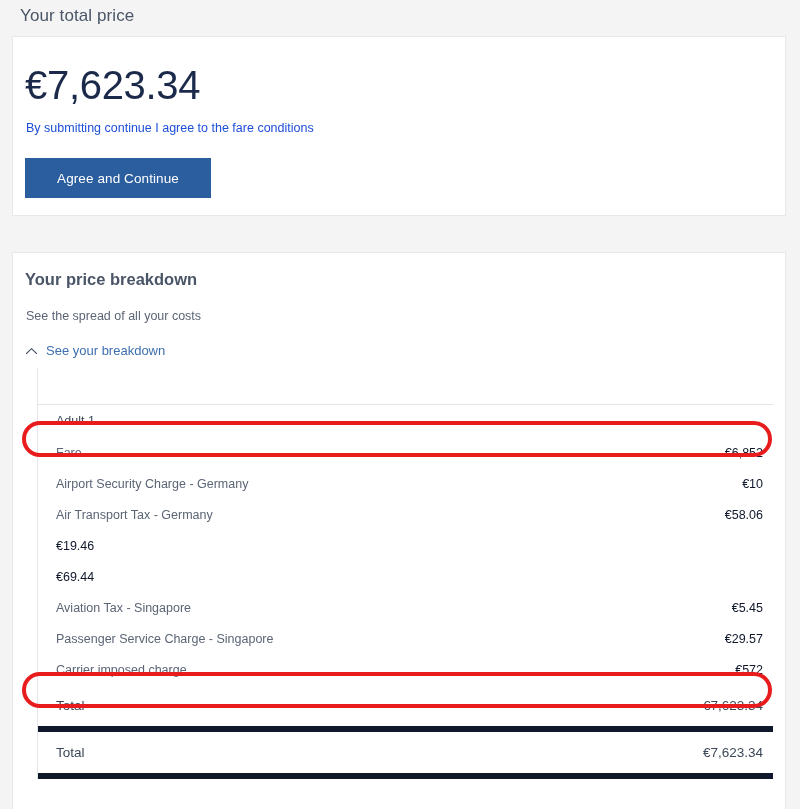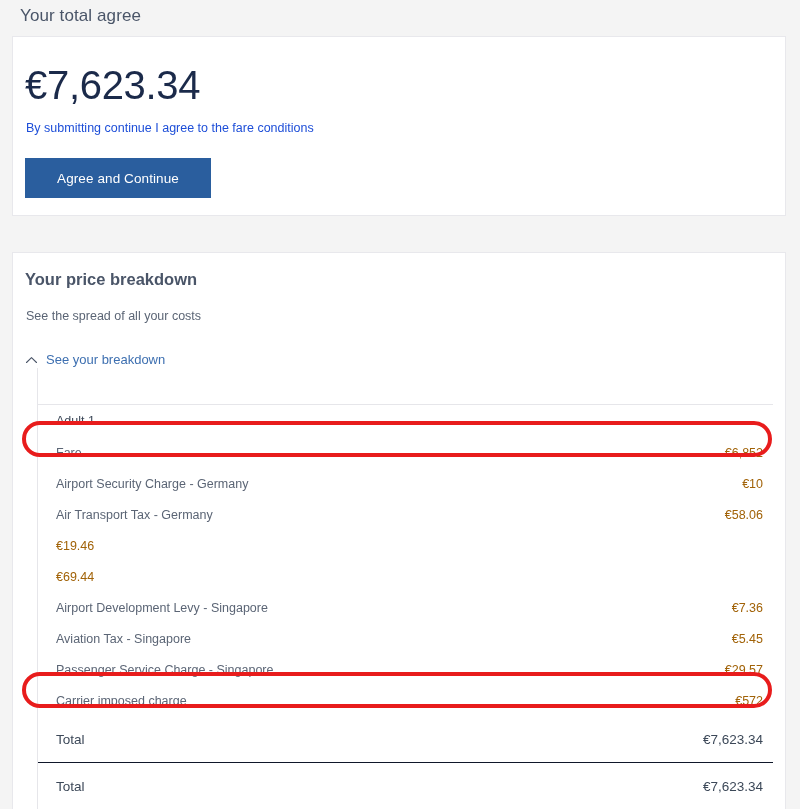--- a/index.html
+++ b/index.html
@@ -90,21 +90,21 @@
   .bd-sub {
     position: absolute;
     left: 13px;
     top: 56px;
     font-size: 12.5px;
     color: #5b6575;
   }
   .bd-toggle {
     position: absolute;
     left: 12px;
-    top: 99px;
+    top: 90px;
     display: flex;
     align-items: center;
     gap: 8px;
     cursor: pointer;
   }
   .chev {
     width: 13px;
     height: 13px;
     display: inline-block;
     position: relative;
@@ -129,33 +129,33 @@
   .bd-row {
     display: flex;
     align-items: center;
     justify-content: space-between;
     height: 31px;
     padding: 0 10px 0 18px;
     font-size: 12.5px;
     color: #5b6575;
     box-sizing: border-box;
   }
-  .bd-row .amt { color: #a16207; }
+  .bd-row .amt { color: #0f172a; }
 
   .bd-row.group {
     height: 33px;
     color: #3c4858;
     border-top: 1px solid #e6e6ea;
     margin-top: 36px;
   }
   .bd-row.total {
     height: 47px;
     font-size: 13.5px;
     color: #3c4858;
-    border-bottom: 1px solid #0f172a;
+    border-bottom: 6px solid #0f172a;
   }
   .bd-row.total .amt { color: #3c4858; font-size: 13.5px; }
   .bd-row.total-spacer { border-top: 0; }
 
   
   .hl-oval {
     position: absolute;
     left: 22px;
     width: 750px;
     height: 36px;
@@ -165,21 +165,21 @@
     pointer-events: none;
   }
   #hl-fare { top: 421px; }
   #hl-carrier { top: 672px; }
 </style>
 </head>
 <body>
 
 <div class="page">
 
-  <div class="page-heading">Your total agree</div>
+  <div class="page-heading">Your total price</div>
 
   <div class="card" id="total-card">
     <div class="total-amount">€7,623.34</div>
     <div class="fare-conditions">By submitting continue I agree to the fare conditions</div>
     <button class="agree-button">Agree and Continue</button>
   </div>
 
   <div class="card" id="breakdown-card">
     <div class="bd-title">Your price breakdown</div>
     <div class="bd-sub">See the spread of all your costs</div>
@@ -210,24 +210,20 @@
           <span class="lbl">Air Transport Tax - Germany</span>
           <span class="amt">€58.06</span>
         </div>
         <div class="bd-row">
           <span class="amt">€19.46</span>
         </div>
         <div class="bd-row">
           <span class="amt">€69.44</span>
         </div>
         <div class="bd-row">
-          <span class="lbl">Airport Development Levy - Singapore</span>
-          <span class="amt">€7.36</span>
-        </div>
-        <div class="bd-row">
           <span class="lbl">Aviation Tax - Singapore</span>
           <span class="amt">€5.45</span>
         </div>
         <div class="bd-row">
           <span class="lbl">Passenger Service Charge - Singapore</span>
           <span class="amt">€29.57</span>
         </div>
         <div class="bd-row">
           <span class="lbl">Carrier imposed charge</span>
           <span class="amt">€572</span>

